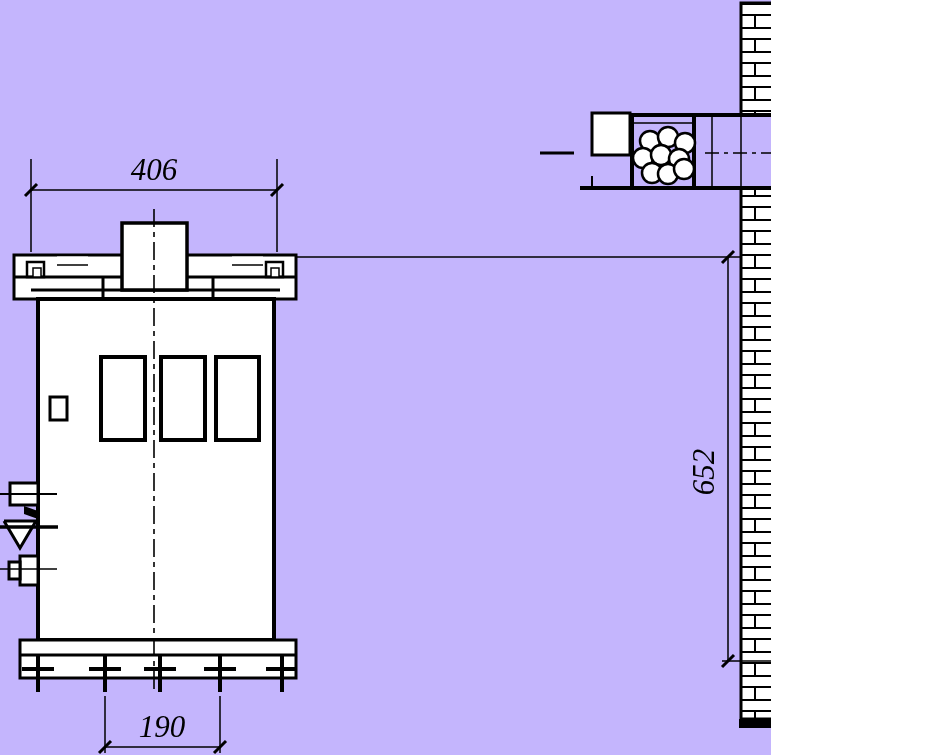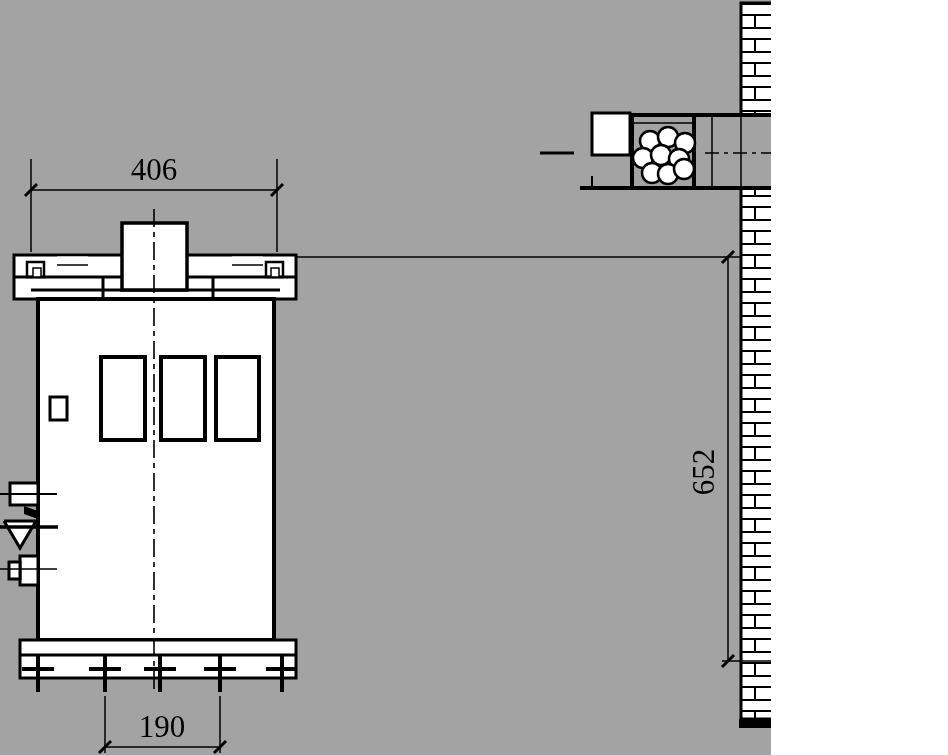--- a/index.html
+++ b/index.html
@@ -1,16 +1,16 @@
 <!DOCTYPE html>
 <html><head>
 <meta charset="utf-8">
 <style>
   html,body{margin:0;padding:0;background:#ffffff;}
-  .sheet{width:771px;height:755px;position:relative;background:#a3a3a3;overflow:hidden;}
+  .sheet{width:771px;height:755px;position:relative;background:#c4b5fd;overflow:hidden;font-style:italic;}
   svg{display:block;}
   text{font-family:"Liberation Serif","DejaVu Serif",serif;fill:#000;}
   .dimtext{font-size:31px;}
   line,path,rect,circle,polyline{vector-effect:none;}
 </style>
 </head>
 <body>
 
 <div class="sheet">
 <svg width="948" height="755" viewBox="0 0 948 755">

